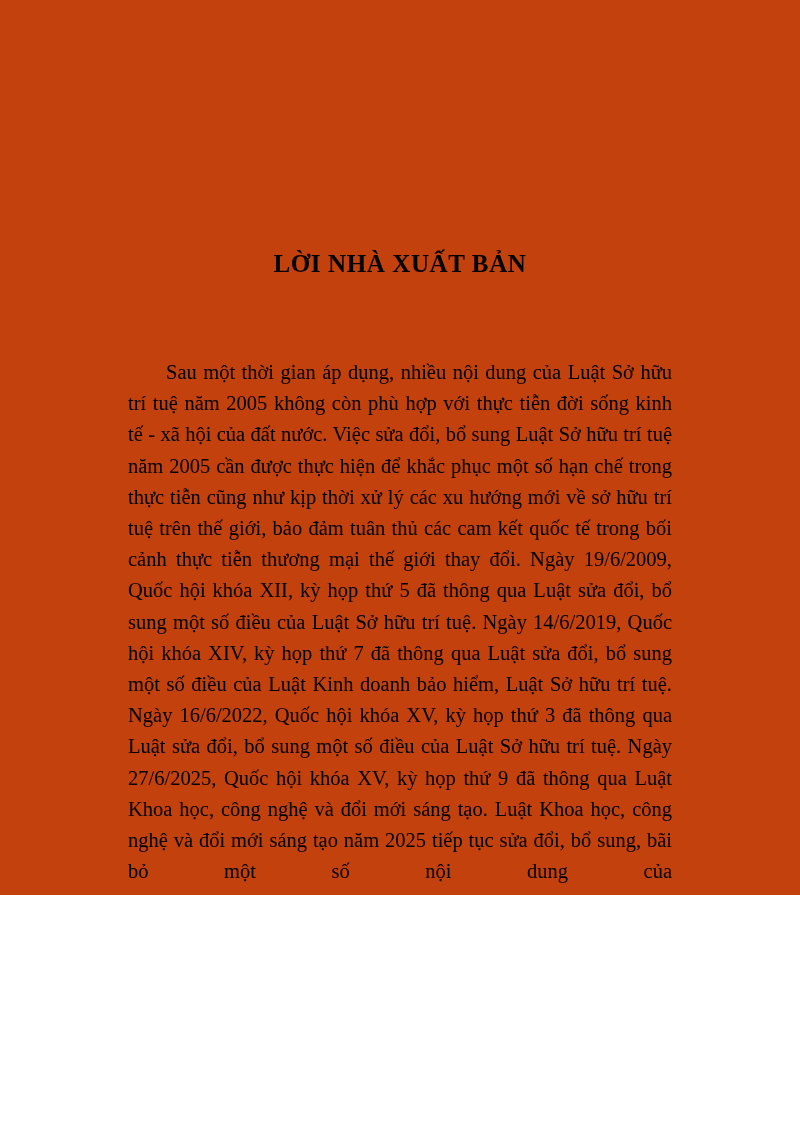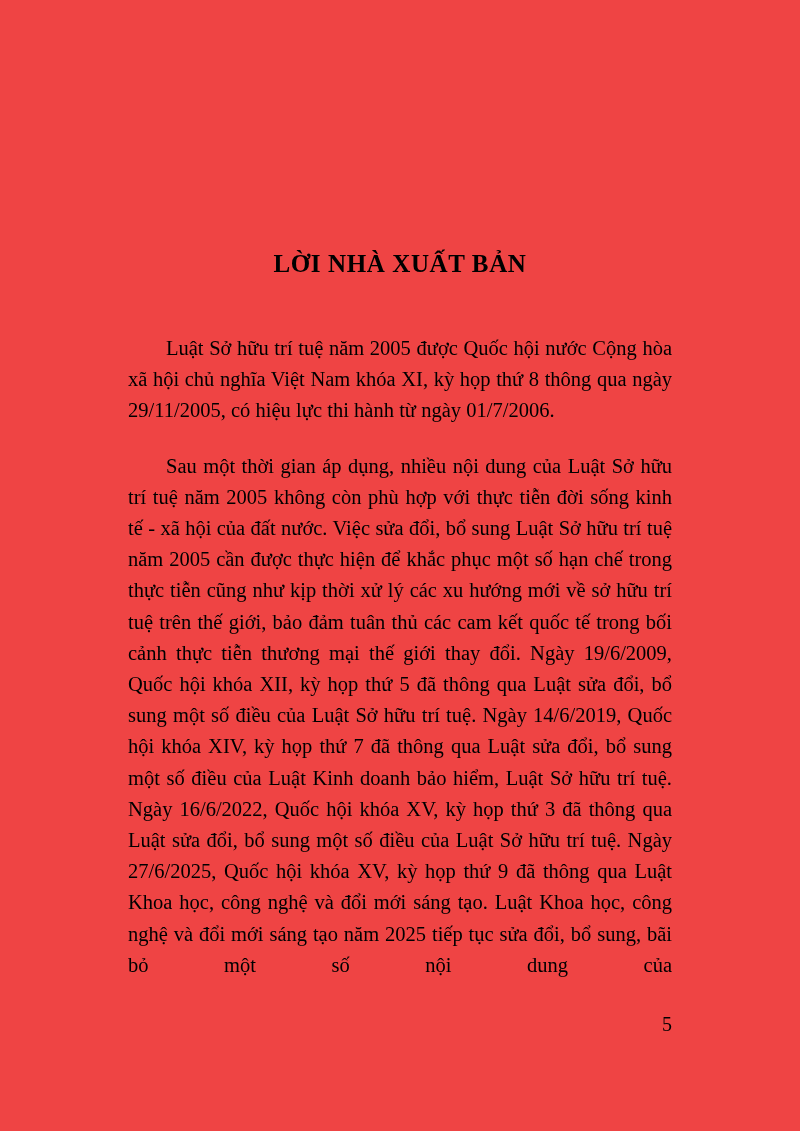--- a/index.html
+++ b/index.html
@@ -7,22 +7,22 @@
     padding: 0;
     background: #ffffff;
   }
   body {
     font-family: "Liberation Serif", "DejaVu Serif", serif;
     color: #000000;
   }
   .page {
     position: relative;
     width: 800px;
-    height: 1131px;
-    background: #ef4444;
+    height: 895px;
+    background: #c2410c;
     overflow: hidden;
     box-sizing: border-box;
   }
   .content {
     position: absolute;
     left: 128px;
     top: 0;
     width: 544px;
   }
   .doc-title {
@@ -70,20 +70,19 @@
 </style>
 </head>
 <body>
 
 <div class="page">
   <div class="content">
 
     <h1 class="doc-title">LỜI NHÀ XUẤT BẢN</h1>
 
     <div class="body-text">
-      <p class="para">Luật Sở hữu trí tuệ năm 2005 được Quốc hội nước Cộng hòa xã hội chủ nghĩa Việt Nam khóa XI, kỳ họp thứ 8 thông qua ngày 29/11/2005, có hiệu lực thi hành từ ngày 01/7/2006.</p>
       <p class="para last">Sau một thời gian áp dụng, nhiều nội dung của Luật Sở hữu trí tuệ năm 2005 không còn phù hợp với thực tiễn đời sống kinh tế - xã hội của đất nước. Việc sửa đổi, bổ sung Luật Sở hữu trí tuệ năm 2005 cần được thực hiện để khắc phục một số hạn chế trong thực tiễn cũng như kịp thời xử lý các xu hướng mới về sở hữu trí tuệ trên thế giới, bảo đảm tuân thủ các cam kết quốc tế trong bối cảnh thực tiễn thương mại thế giới thay đổi. Ngày 19/6/2009, Quốc hội khóa XII, kỳ họp thứ 5 đã thông qua Luật sửa đổi, bổ sung một số điều của Luật Sở hữu trí tuệ. Ngày 14/6/2019, Quốc hội khóa XIV, kỳ họp thứ 7 đã thông qua Luật sửa đổi, bổ sung một số điều của Luật Kinh doanh bảo hiểm, Luật Sở hữu trí tuệ. Ngày 16/6/2022, Quốc hội khóa XV, kỳ họp thứ 3 đã thông qua Luật sửa đổi, bổ sung một số điều của Luật Sở hữu trí tuệ. Ngày 27/6/2025, Quốc hội khóa XV, kỳ họp thứ 9 đã thông qua Luật Khoa học, công nghệ và đổi mới sáng tạo. Luật Khoa học, công nghệ và đổi mới sáng tạo năm 2025 tiếp tục sửa đổi, bổ sung, bãi bỏ một số nội dung của</p>
     </div>
 
     <div class="page-number">5</div>
 
   </div>
 </div>
 
 </body></html>

